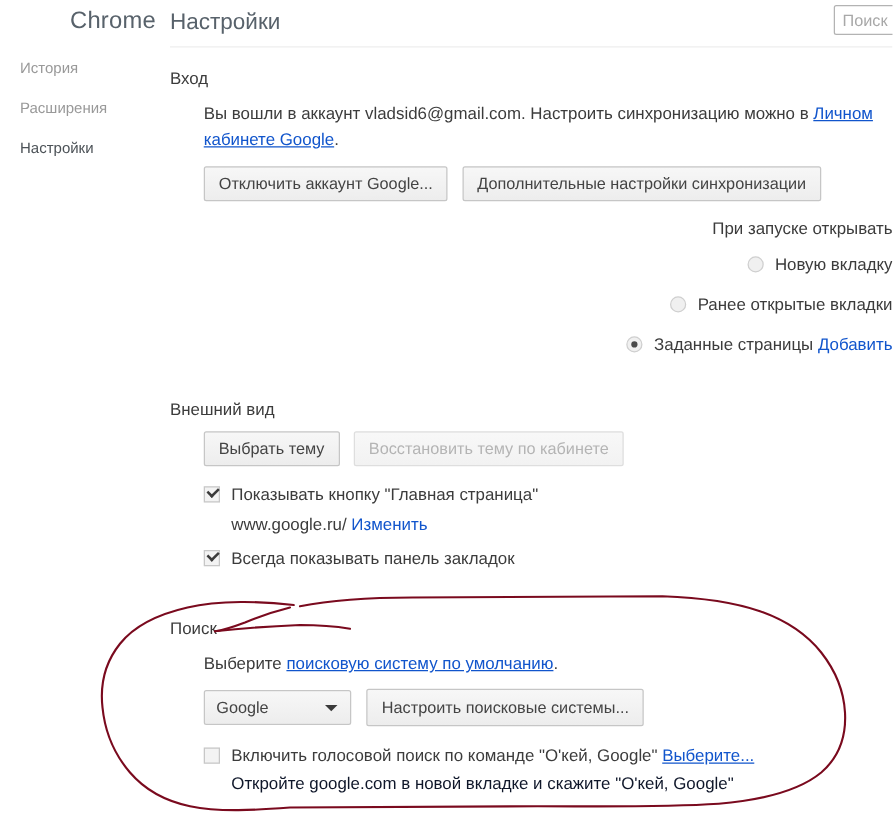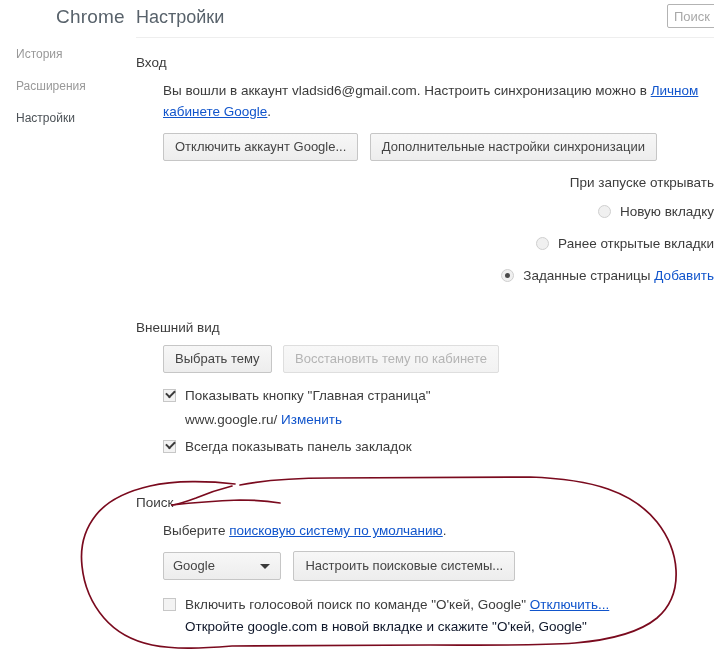--- a/index.html
+++ b/index.html
@@ -341,21 +341,21 @@
         </p>
         <div style="margin-top:10px;">
           <div class="select">
             <span class="select-value">Google</span>
             <span class="select-arrow"></span>
           </div>
           <button class="btn" style="margin-left:8px; padding-top:6px; padding-bottom:6px;">Настроить поисковые системы...</button>
         </div>
       </div>
       <div class="opt-row" style="margin-top:12px; margin-bottom:0;">
-        <span class="checkbox"></span><span>Включить голосовой поиск по команде "О'кей, Google"</span>&nbsp;<a class="link">Отключить...</a>
+        <span class="checkbox"></span><span>Включить голосовой поиск по команде "О'кей, Google"</span>&nbsp;<a class="link">Выберите...</a>
       </div>
       <div class="sub-line muted" style="margin-left:49px;">Откройте google.com в новой вкладке и скажите "О'кей, Google"</div>
     </div>
 
   </div>
 
   <svg id="annotation" viewBox="0 0 714 652">
     <path d="M 235 484
              C 210 481, 175 480, 150 486
              C 128 491, 108 500, 96 515

